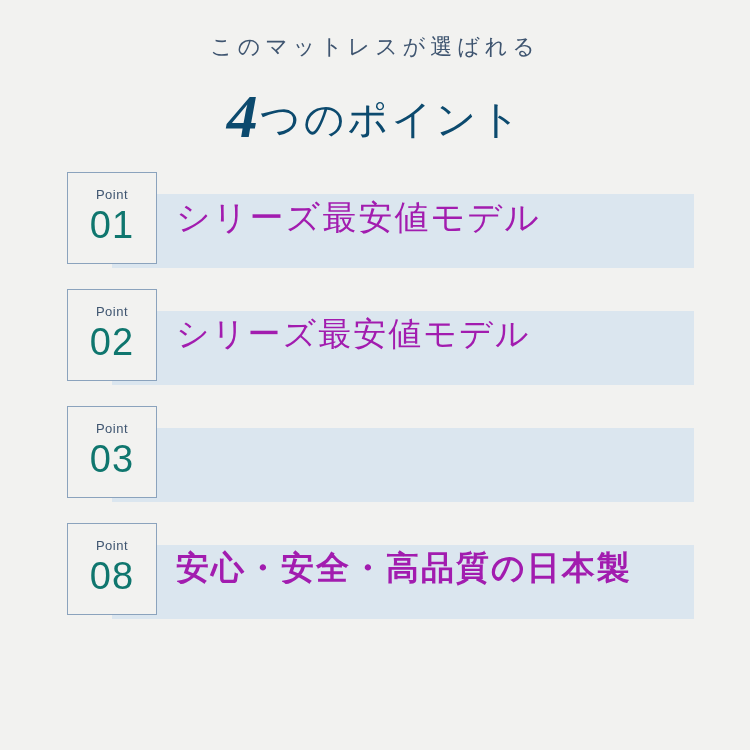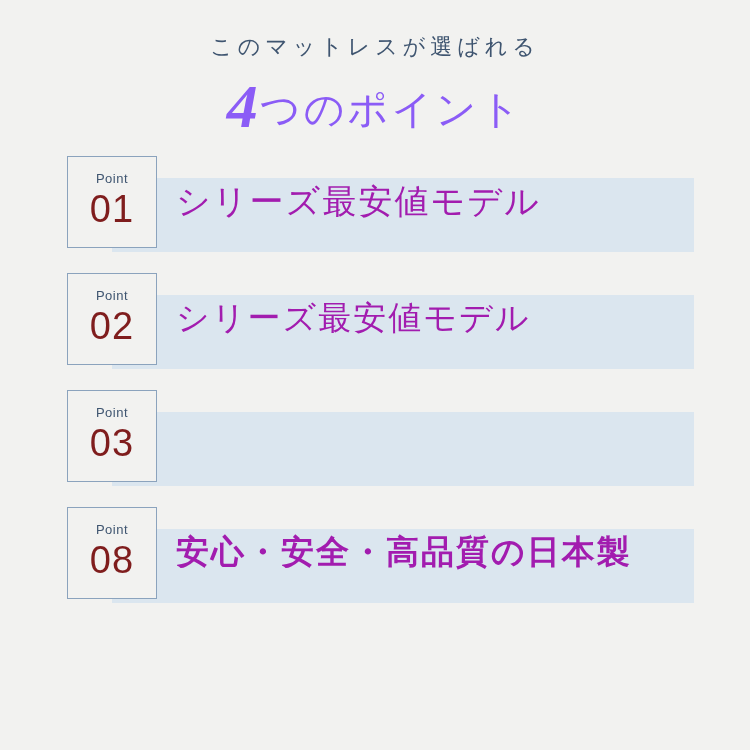--- a/index.html
+++ b/index.html
@@ -29,23 +29,23 @@
   }
   .heading .kicker {
     font-family: "Liberation Serif", serif;
     font-size: 22px;
     letter-spacing: 5px;
     color: #3f5570;
     margin: 0 0 6px 0;
     font-weight: 400;
   }
   .heading .main {
-    margin: 0;
+    margin: 16px;
     font-weight: 400;
-    color: #8b5cf6;
+    color: #0c4a6e;
     letter-spacing: 3px;
     font-size: 40px;
     line-height: 1.25;
     white-space: nowrap;
   }
   .heading .main .big {
     font-family: "Liberation Serif", serif;
     font-style: italic;
     font-size: 62px;
     font-weight: 700;
@@ -92,21 +92,21 @@
     color: #3f5570;
     margin-top: 14px;
   }
   .row .badge .num {
     display: block;
     font-family: "Liberation Sans", sans-serif;
     font-size: 38px;
     line-height: 1;
     margin-top: 4px;
     letter-spacing: 1px;
-    color: #7f1d1d;
+    color: #0f766e;
     font-weight: 400;
   }
   .row .text {
     position: absolute;
     left: 161px;
     top: 0;
     height: 92px;
     display: flex;
     align-items: center;
     font-family: "Liberation Serif", serif;

